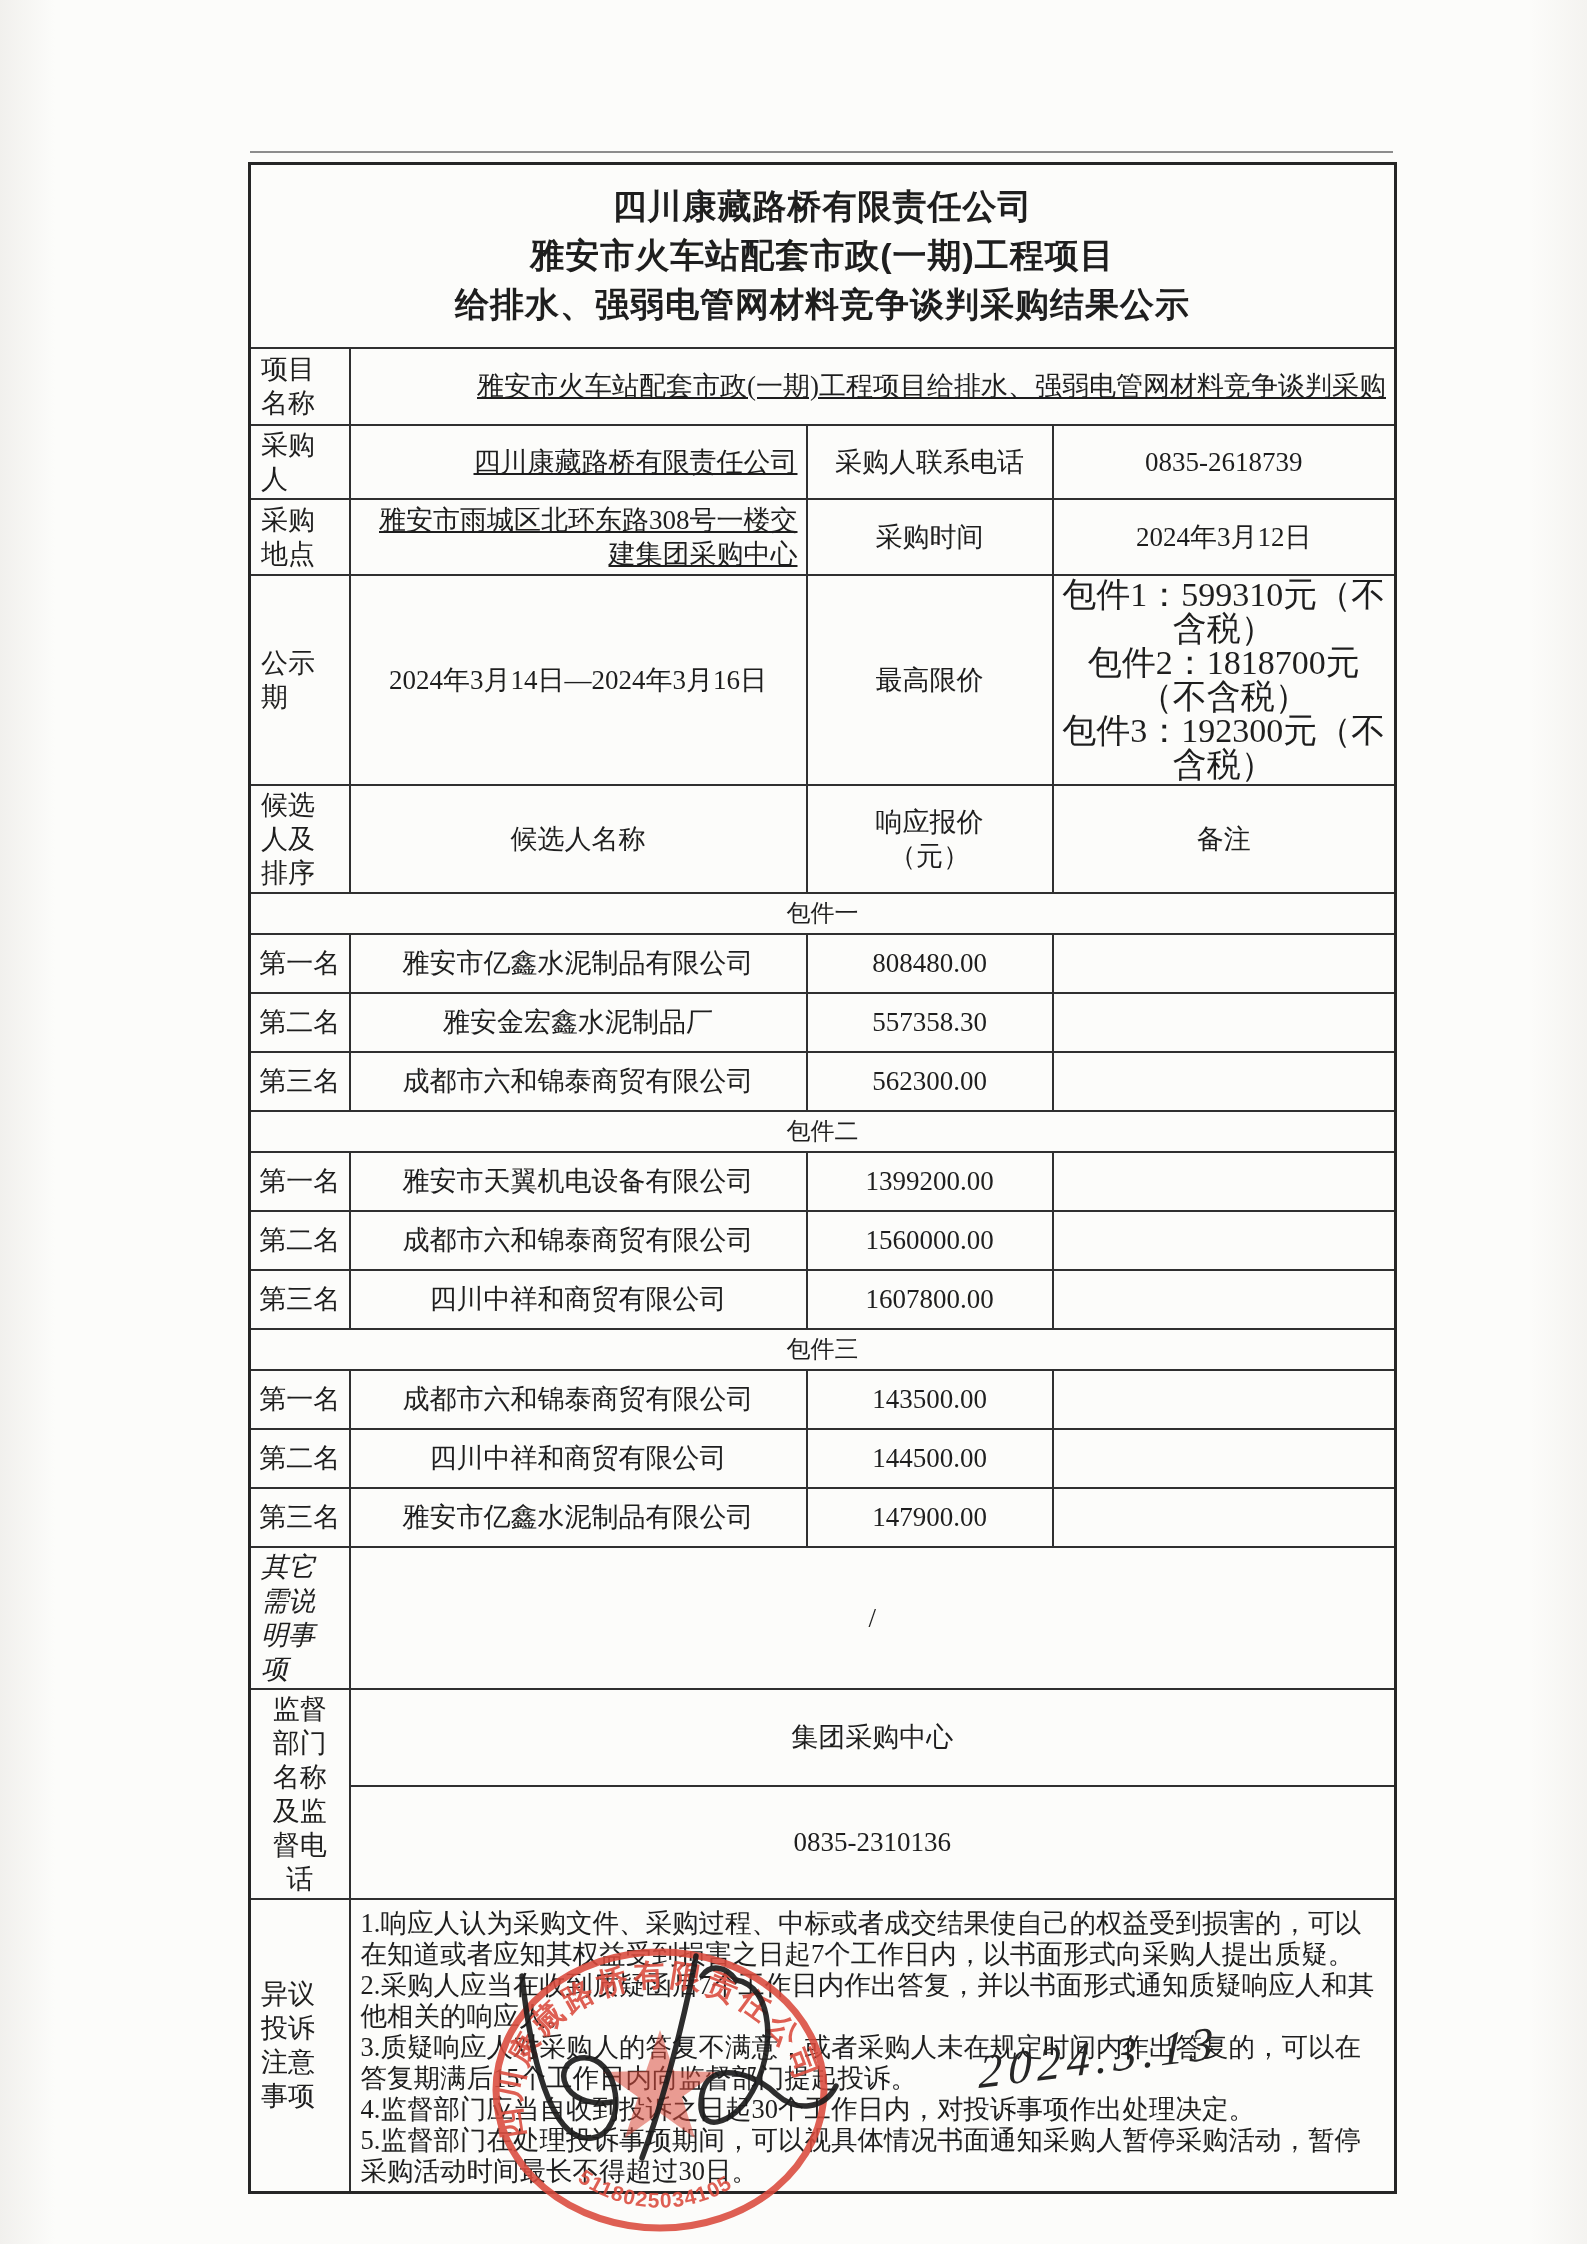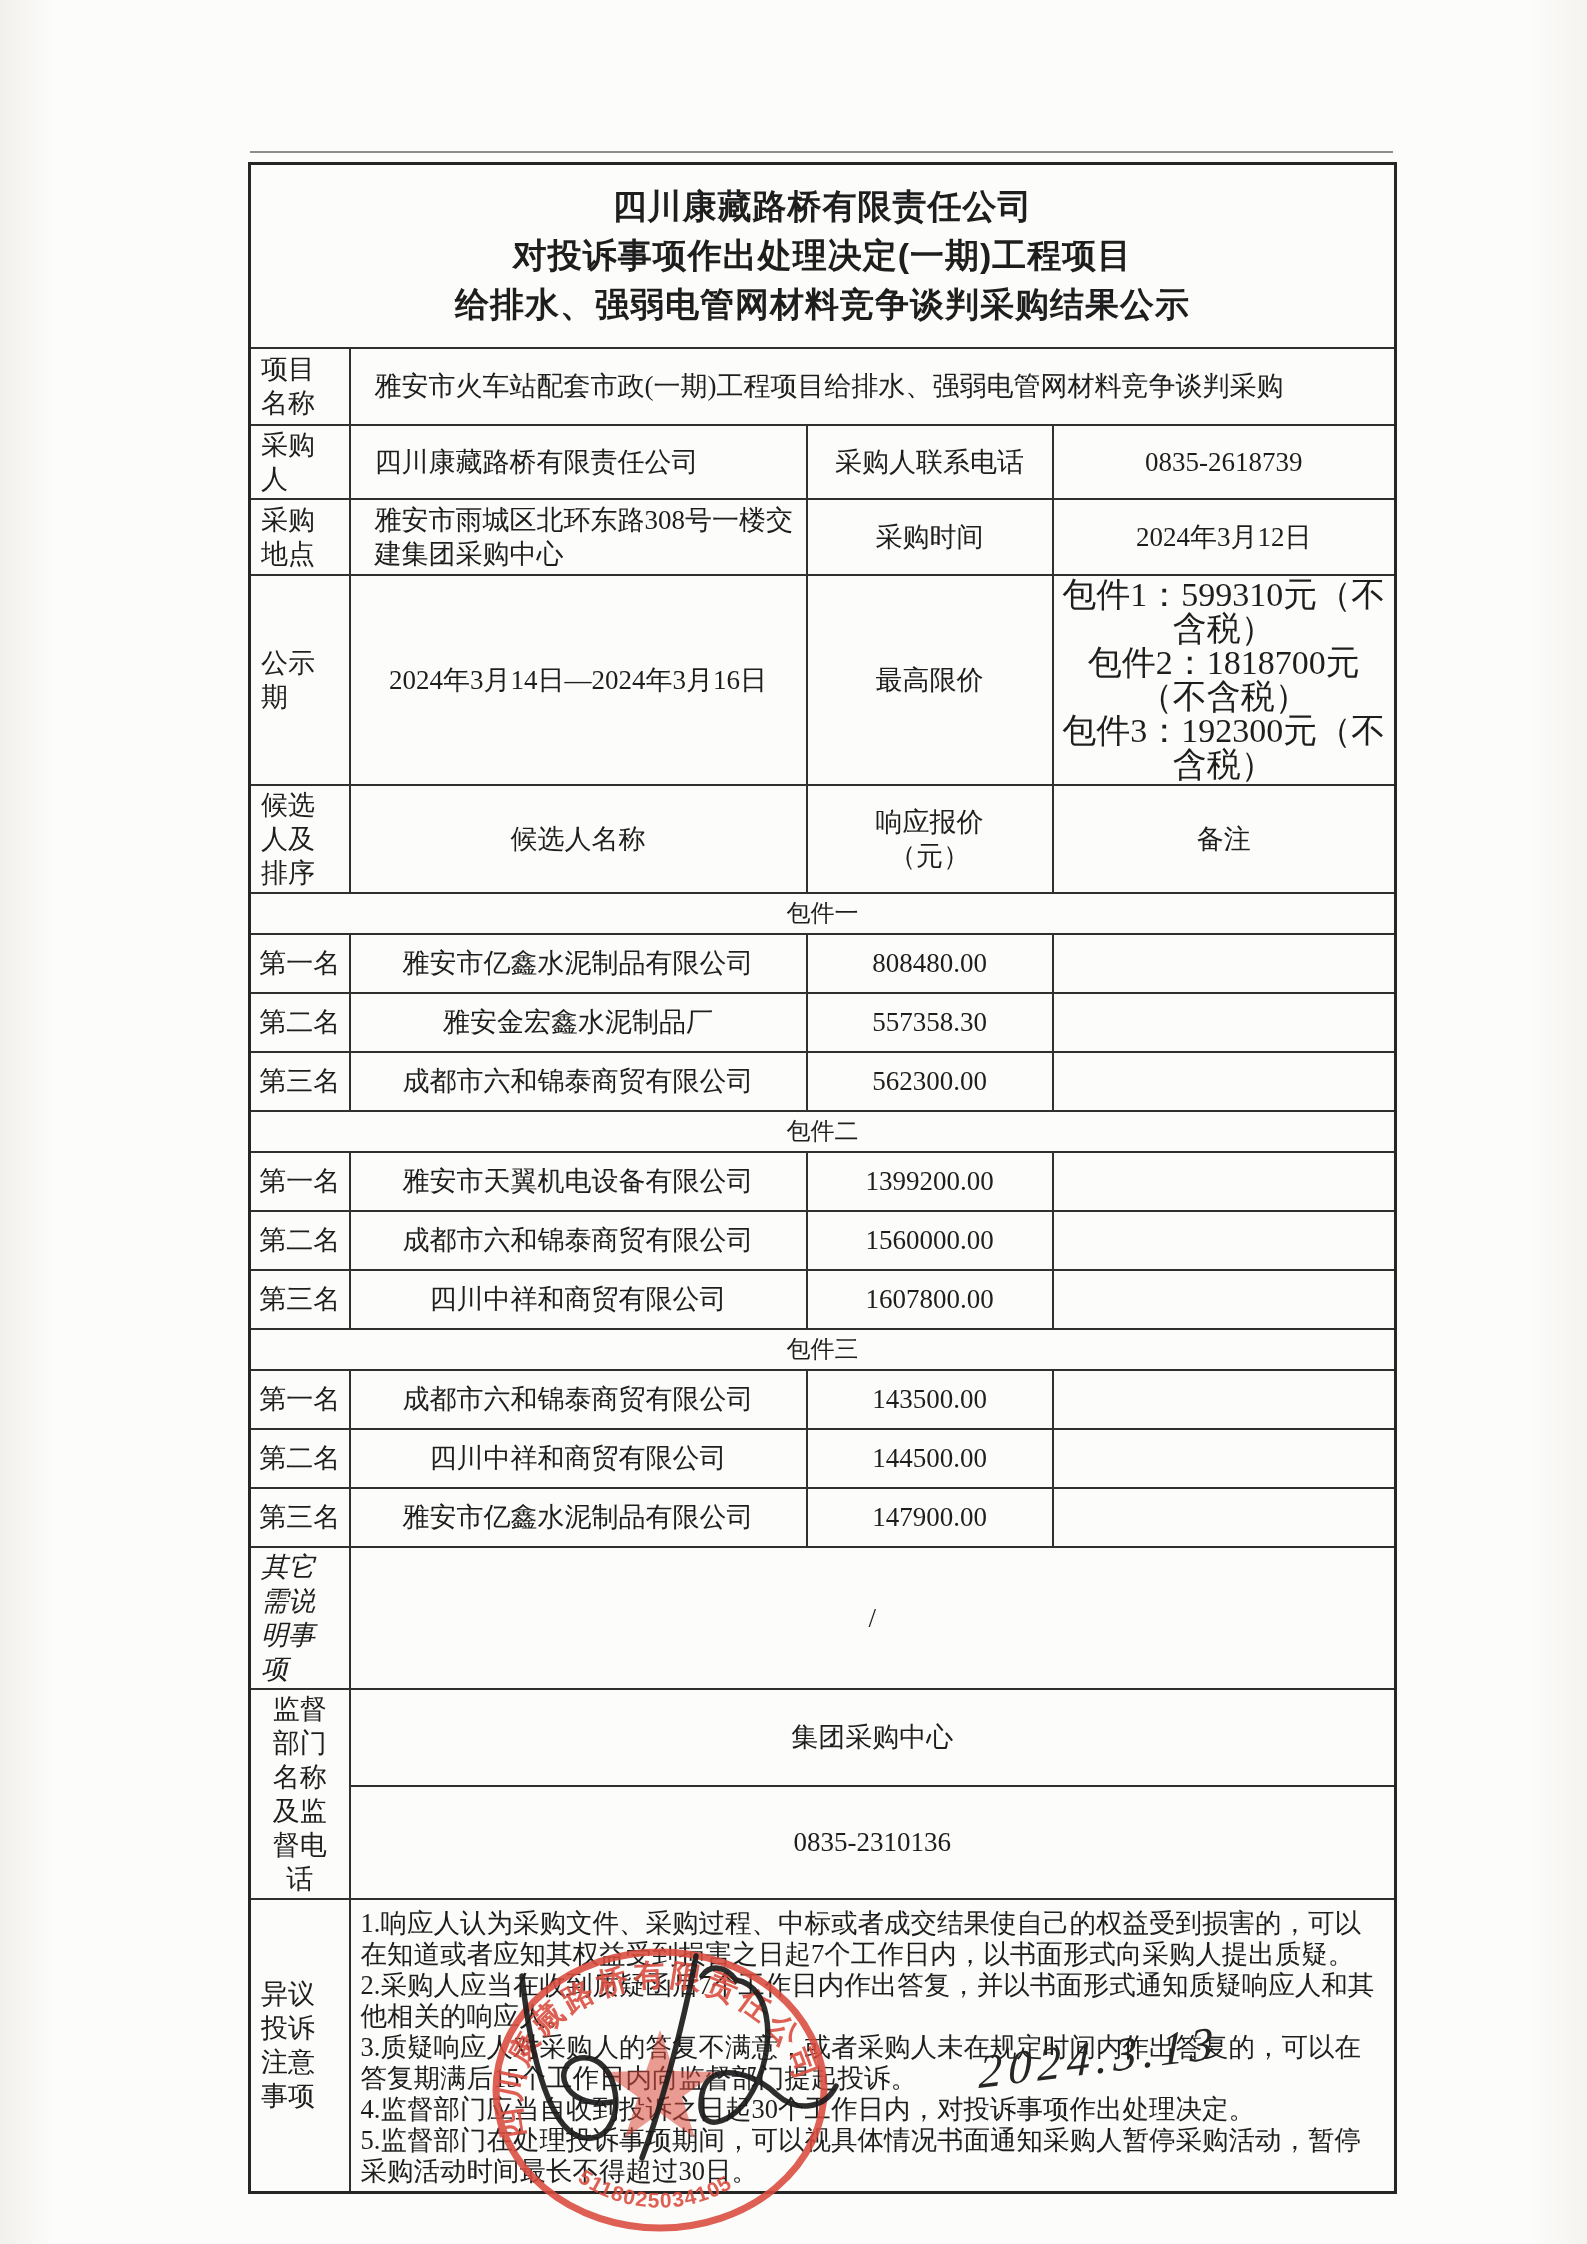--- a/index.html
+++ b/index.html
@@ -36,21 +36,21 @@
   .rb  { height: 41px; }  .rc { height: 59px; }  .ro { height: 76px; }
   .rs1 { height: 80px; }  .rs2 { height: 93px; } .rj { height: 279px; }
   .title-cell { border-bottom: 2px solid #303030; }
   .title-line {
     font-family: "Liberation Sans", "DejaVu Sans", sans-serif;
     font-weight: 700; font-size: 34px; line-height: 49px;
     letter-spacing: 1px;
   }
   .lbl { text-align: left; padding-left: 10px; }
   .lbl-c { text-align: center; padding: 2px 14px; }
-  .tl { text-align: left; padding-left: 24px; }
+  .tl { text-align: right; padding-left: 10px; text-decoration: underline; }
   .pre { white-space: pre-line; }
   .band { font-size: 24px; }
   .obj {
     text-align: left; font-size: 26.5px; line-height: 31px;
     padding: 8px 10px 4px 10px; white-space: pre-line;
   }
   .stamp-svg { position: absolute; left: 482px; top: 1938px; z-index: 3; }
   .sign-svg  { position: absolute; left: 430px; top: 1940px; z-index: 4; }
   .hand-date {
     position: absolute; left: 978px; top: 2030px; z-index: 4;
@@ -71,21 +71,21 @@
       <col style="width:100px">
         <col style="width:457px">
         <col style="width:246px">
         <col style="width:343px">
     </colgroup>
 
     <tbody>
         <tr class="rt">
       <td colspan="4" class="title-cell">
         <div class="title-line">四川康藏路桥有限责任公司</div>
-        <div class="title-line">对投诉事项作出处理决定(一期)工程项目</div>
+        <div class="title-line">雅安市火车站配套市政(一期)工程项目</div>
         <div class="title-line">给排水、强弱电管网材料竞争谈判采购结果公示</div>
       </td>
     </tr>
 
     <tr class="r1">
       <td class="lbl">项目名称</td>
       <td colspan="3" class="tl">雅安市火车站配套市政(一期)工程项目给排水、强弱电管网材料竞争谈判采购</td>
     </tr>
 
     <tr class="r2">

